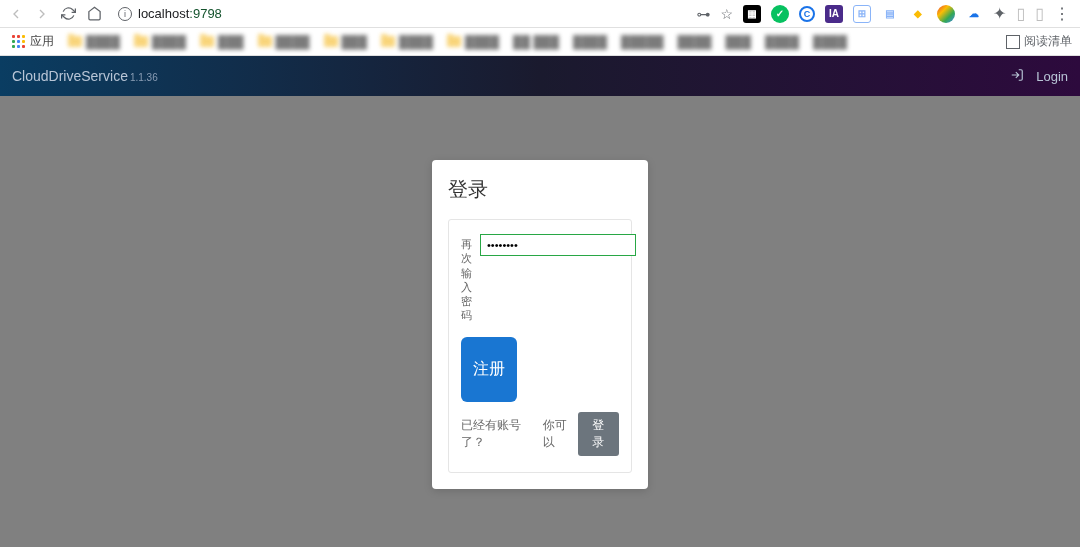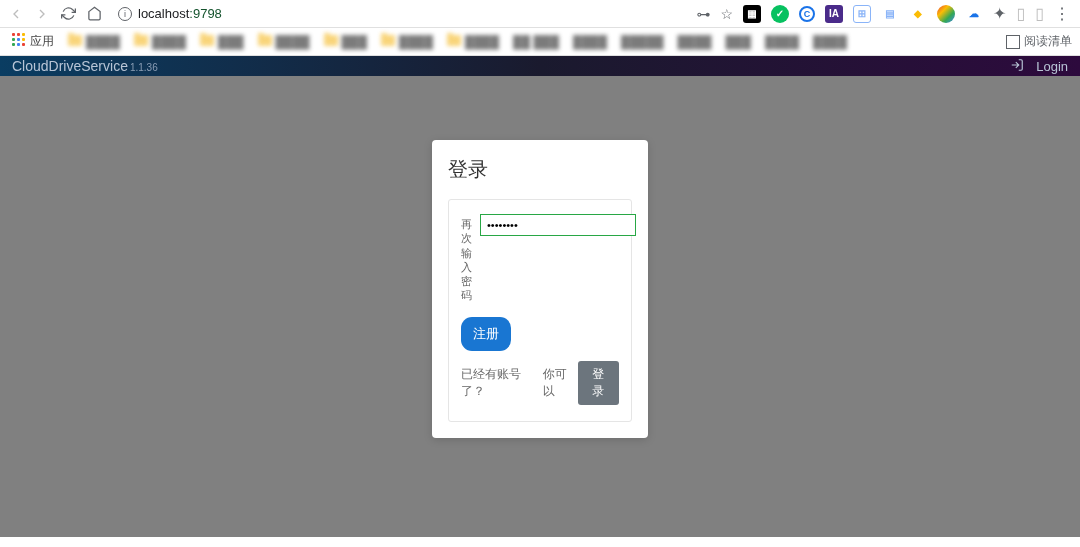--- a/index.html
+++ b/index.html
@@ -87,36 +87,36 @@
     }
     .apps-grid {
       width: 14px; height: 14px; display: grid;
       grid-template-columns: repeat(3, 1fr); gap: 1px;
     }
     .apps-grid span { width: 3px; height: 3px; border-radius: 1px; }
     .apps-grid span:nth-child(1){background:#ea4335}.apps-grid span:nth-child(2){background:#ea4335}.apps-grid span:nth-child(3){background:#fbbc04}
     .apps-grid span:nth-child(4){background:#34a853}.apps-grid span:nth-child(5){background:#4285f4}.apps-grid span:nth-child(6){background:#fbbc04}
     .apps-grid span:nth-child(7){background:#34a853}.apps-grid span:nth-child(8){background:#4285f4}.apps-grid span:nth-child(9){background:#ea4335}
     .bookmark-item {
-      display: flex; align-items: flex-start; gap: 4px;
+      display: flex; align-items: center; gap: 4px;
       padding: 2px 4px; cursor: pointer;
       filter: blur(2px);
       opacity: 0.7;
     }
     .bookmark-item.clear { filter: none; opacity: 1; }
     .folder-icon { width: 14px; height: 11px; background: #f6c343; border-radius: 1px; position: relative; }
     .folder-icon::before { content: ''; position: absolute; top: -2px; left: 0; width: 6px; height: 2px; background: #f6c343; border-radius: 1px 1px 0 0; }
     .reading-list {
       position: absolute; right: 8px; display: flex; align-items: center; gap: 4px;
       color: #5f6368; font-size: 12px;
     }
     .reading-list-icon { width: 14px; height: 14px; border: 1px solid #5f6368; }
     
     .app-header {
-      height: 20px;
+      height: 40px;
       background: linear-gradient(90deg, #0a3d62 0%, #1a1a2e 50%, #2d0a3d 100%);
       display: flex;
       align-items: center;
       justify-content: space-between;
       padding: 0 12px;
       color: #b8c5d6;
       font-size: 14px;
     }
     .app-title { display: flex; align-items: baseline; }
     .app-title .version { font-size: 10px; margin-left: 2px; color: #8a9db5; }
@@ -174,23 +174,23 @@
     }
     .form-input.blurred {
       color: transparent;
       text-shadow: 0 0 4px rgba(0,0,0,0.5);
     }
     .btn-row { margin-bottom: 10px; }
     .btn-primary {
       background: #1976d2;
       color: #fff;
       border: none;
-      padding: 8px 12px;
-      font-size: 13px;
-      border-radius: 11px;
+      padding: 22px 12px;
+      font-size: 16px;
+      border-radius: 6px;
       cursor: pointer;
     }
     .helper-row {
       display: flex;
       align-items: center;
       font-size: 12px;
       color: #666;
     }
     .btn-secondary {
       background: #6c757d;

